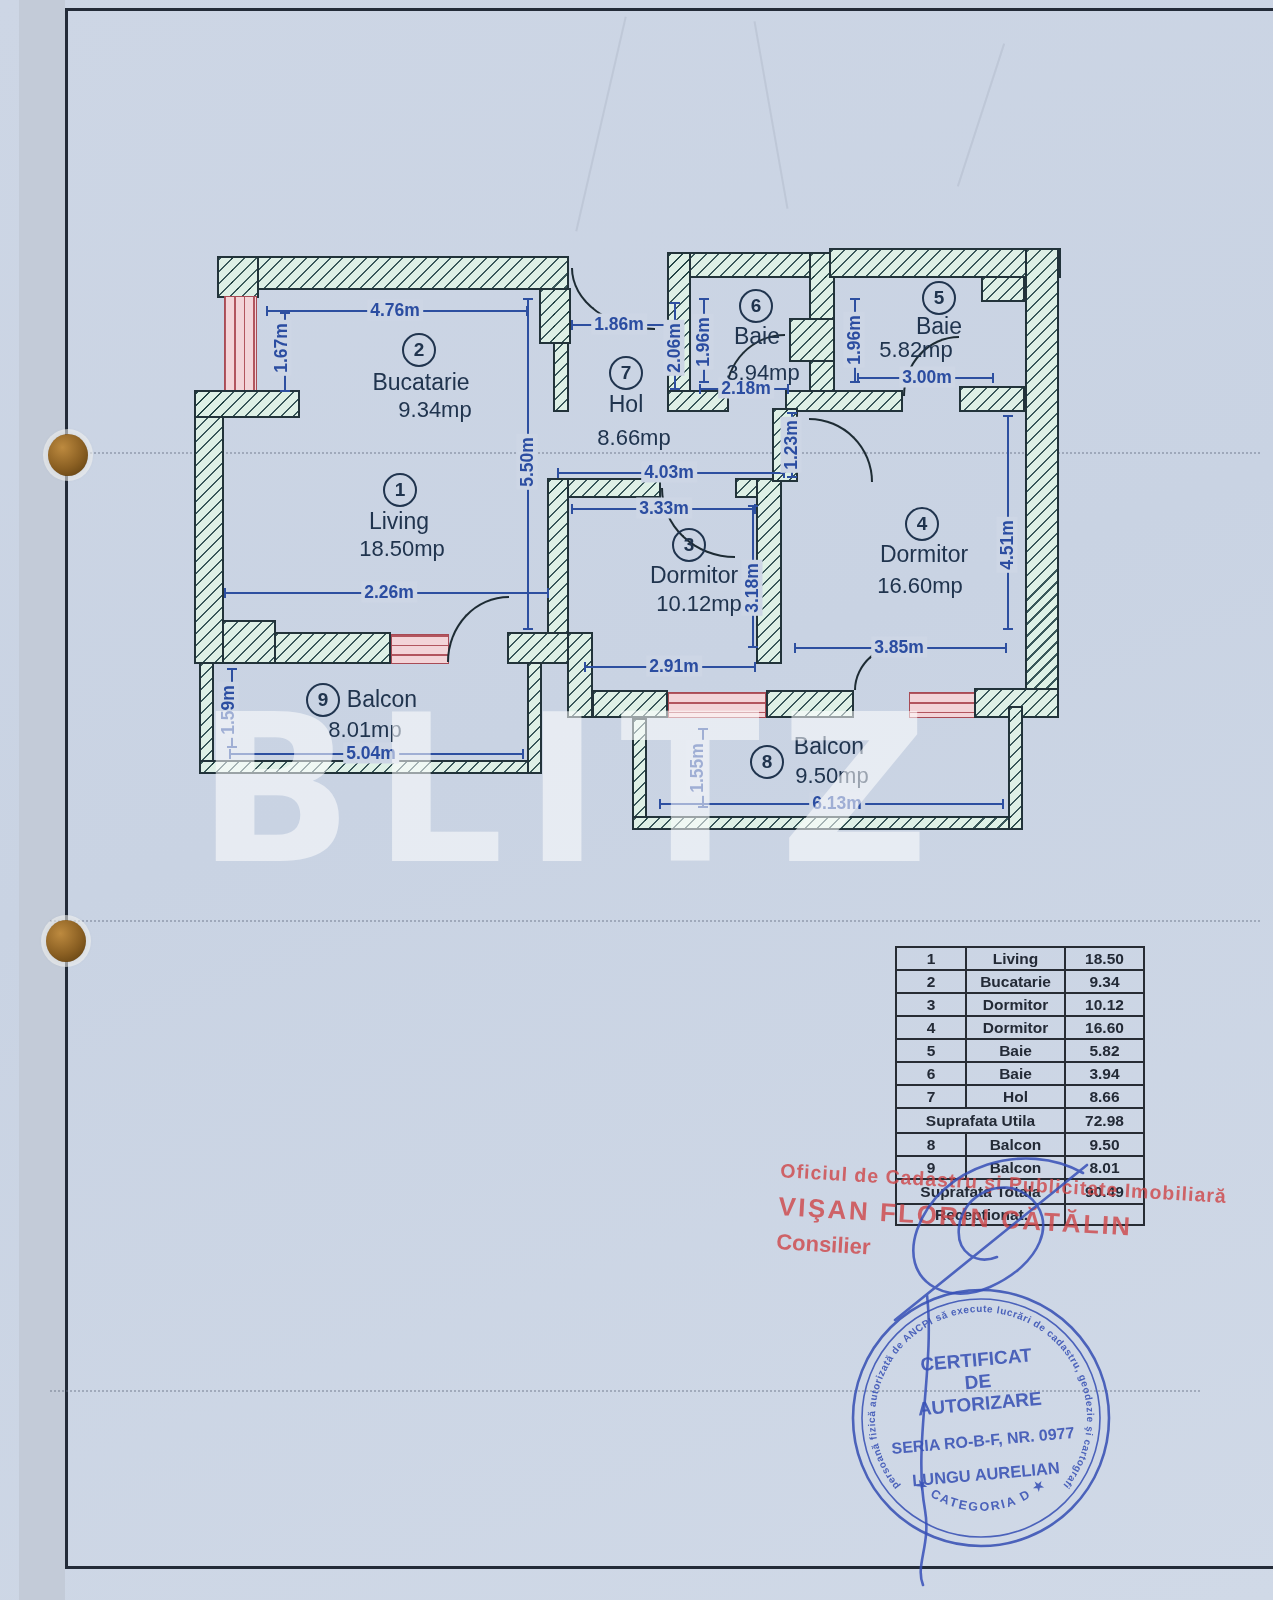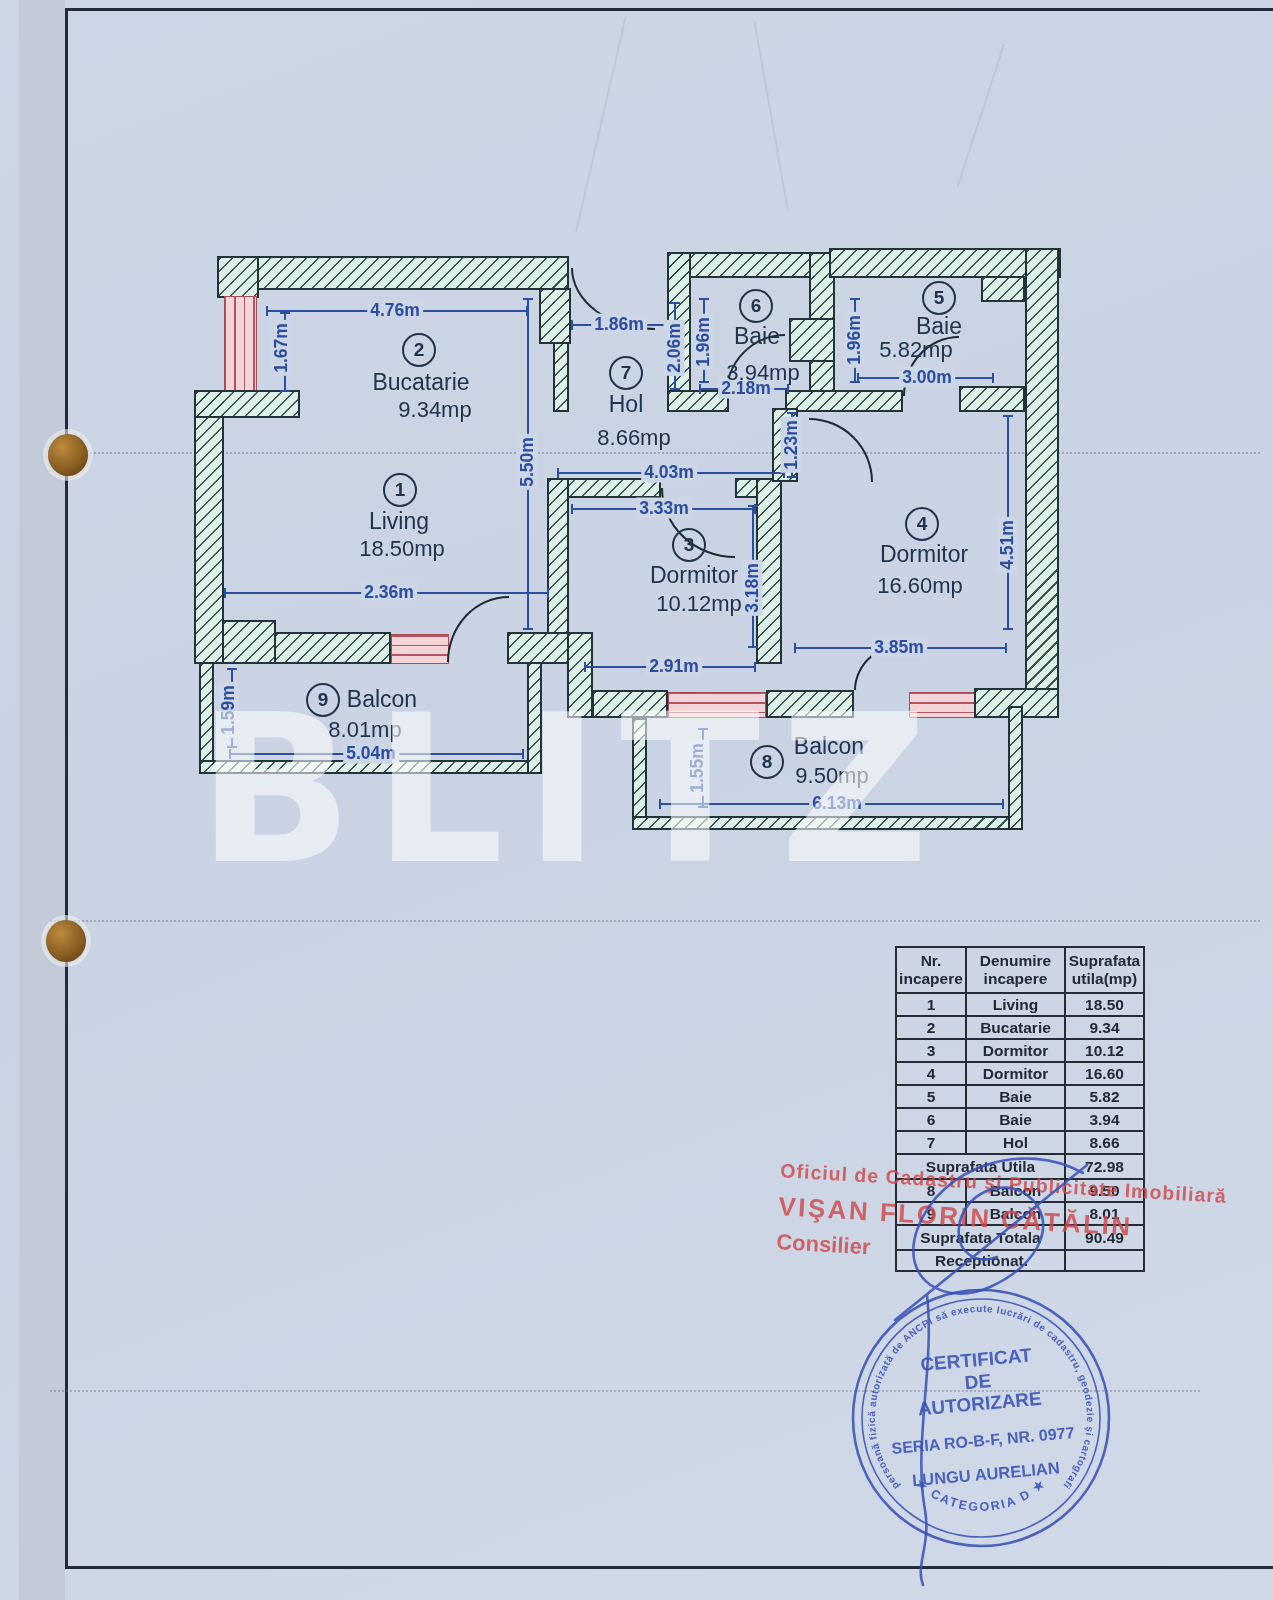--- a/index.html
+++ b/index.html
@@ -163,21 +163,21 @@
     <span class="dlabv" style="left:684px;top:342px">1.96m</span>
     <span class="dlab" style="left:727px;top:388px">2.18m</span>
     <span class="dlabv" style="left:835px;top:340px">1.96m</span>
     <span class="dlab" style="left:908px;top:377px">3.00m</span>
     <span class="dlabv" style="left:508px;top:462px">5.50m</span>
     <span class="dlab" style="left:650px;top:472px">4.03m</span>
     <span class="dlabv" style="left:772px;top:445px">1.23m</span>
     <span class="dlabv" style="left:988px;top:545px">4.51m</span>
     <span class="dlab" style="left:645px;top:508px">3.33m</span>
     <span class="dlabv" style="left:733px;top:588px">3.18m</span>
-    <span class="dlab" style="left:370px;top:592px">2.36m</span>
+    <span class="dlab" style="left:370px;top:592px">2.26m</span>
     <span class="dlab" style="left:655px;top:666px">2.91m</span>
     <span class="dlab" style="left:880px;top:647px">3.85m</span>
     <span class="dlabv" style="left:209px;top:710px">1.59m</span>
     <span class="dlab" style="left:352px;top:753px">5.04m</span>
     <span class="dlabv" style="left:678px;top:768px">1.55m</span>
     <span class="dlab" style="left:818px;top:803px">6.13m</span>
 
     <span class="circ" style="left:400px;top:350px">2</span>
     <span class="rlab" style="left:402px;top:382px">Bucatarie</span>
     <span class="rarea" style="left:416px;top:410px">9.34mp</span>
@@ -217,25 +217,20 @@
 
   <div id="watermark">BLITZ</div>
 
   <table id="areas-table">
     <colgroup>
         <col style="width:70px">
         <col style="width:99px">
         <col style="width:79px">
       </colgroup>
     <tbody>
-        <tr class="hd">
-      <td><span>Nr.</span><br><span>incapere</span></td>
-      <td><span>Denumire</span><br><span>incapere</span></td>
-      <td><span>Suprafata</span><br><span>utila(mp)</span></td>
-    </tr>
     <tr class="r">
           <td>1</td>
           <td>Living</td>
           <td>18.50</td>
         </tr>
     <tr class="r">
           <td>2</td>
           <td>Bucatarie</td>
           <td>9.34</td>
         </tr>

